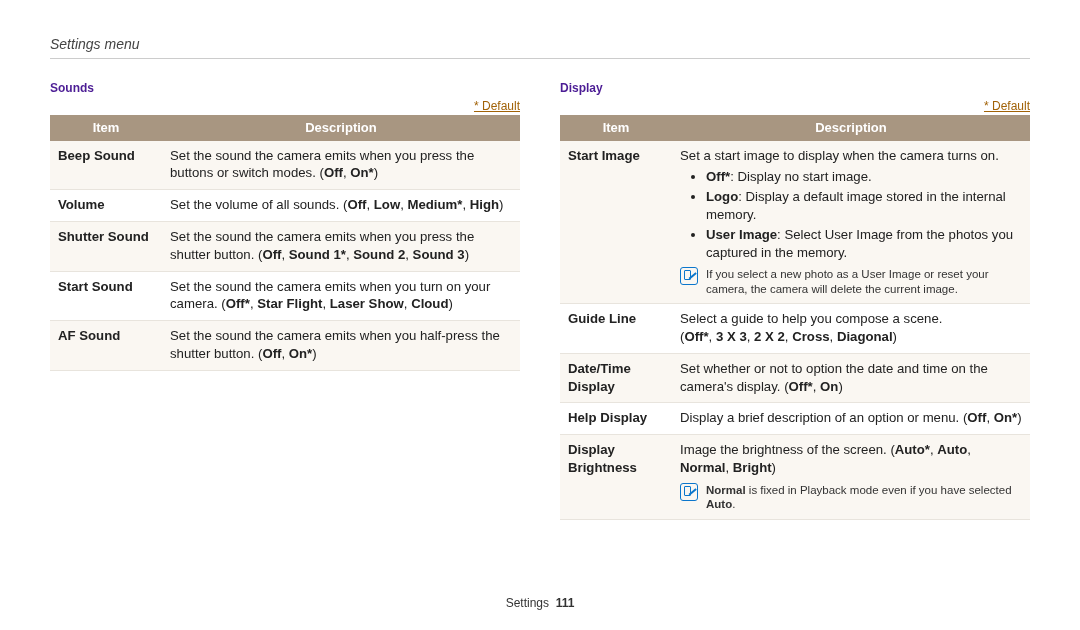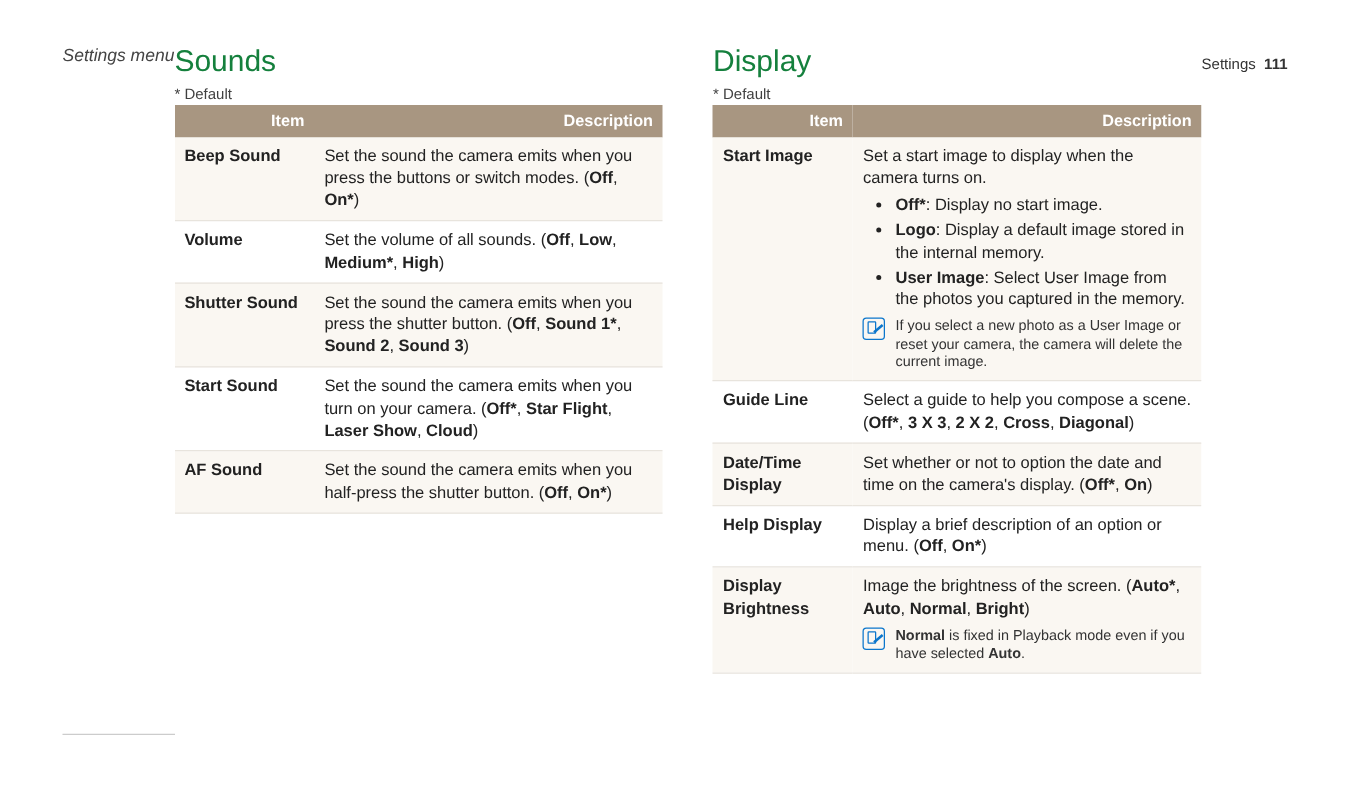--- a/index.html
+++ b/index.html
@@ -11,62 +11,63 @@
     width: 1080px;
     height: 630px;
     overflow: hidden;
     box-sizing: border-box;
   }
   .page {
     padding: 36px 50px 20px 50px;
     box-sizing: border-box;
     height: 100%;
     display: flex;
-    flex-direction: row;
+    flex-direction: column;
   }
   .breadcrumb {
     font-size: 14px;
     font-style: italic;
     color: #444;
     border-bottom: 1px solid #ccc;
     padding-bottom: 6px;
     margin-bottom: 22px;
   }
   .columns {
     display: flex;
     gap: 40px;
     flex: 1;
   }
   .col {
     flex: 1;
     min-width: 0;
   }
   .section-title {
-    font-size: 24px;
-    font-weight: 400;
-    color: #15803d;
+    font-size: 12px;
+    font-weight: 700;
+    color: #4c1d95;
     margin: 0 0 4px 0;
   }
   .default-note {
-    text-align: left;
+    text-align: right;
     font-size: 12px;
-    color: #404040;
+    color: #a16207;
     margin: 0 0 2px 0;
+    text-decoration: underline;
   }
   table {
     width: 100%;
     border-collapse: collapse;
     font-size: 13.2px;
     line-height: 1.35;
   }
   th {
     background: #a89681;
     color: #fff;
     font-weight: 600;
-    text-align: right;
+    text-align: center;
     padding: 4px 8px;
     font-size: 13px;
   }
   th.col-item { width: 96px; }
   td {
     padding: 6px 8px 7px 8px;
     vertical-align: top;
     border-bottom: 1px solid #e8e4dd;
   }
   tr:nth-child(even) td { background: #faf7f2; }

